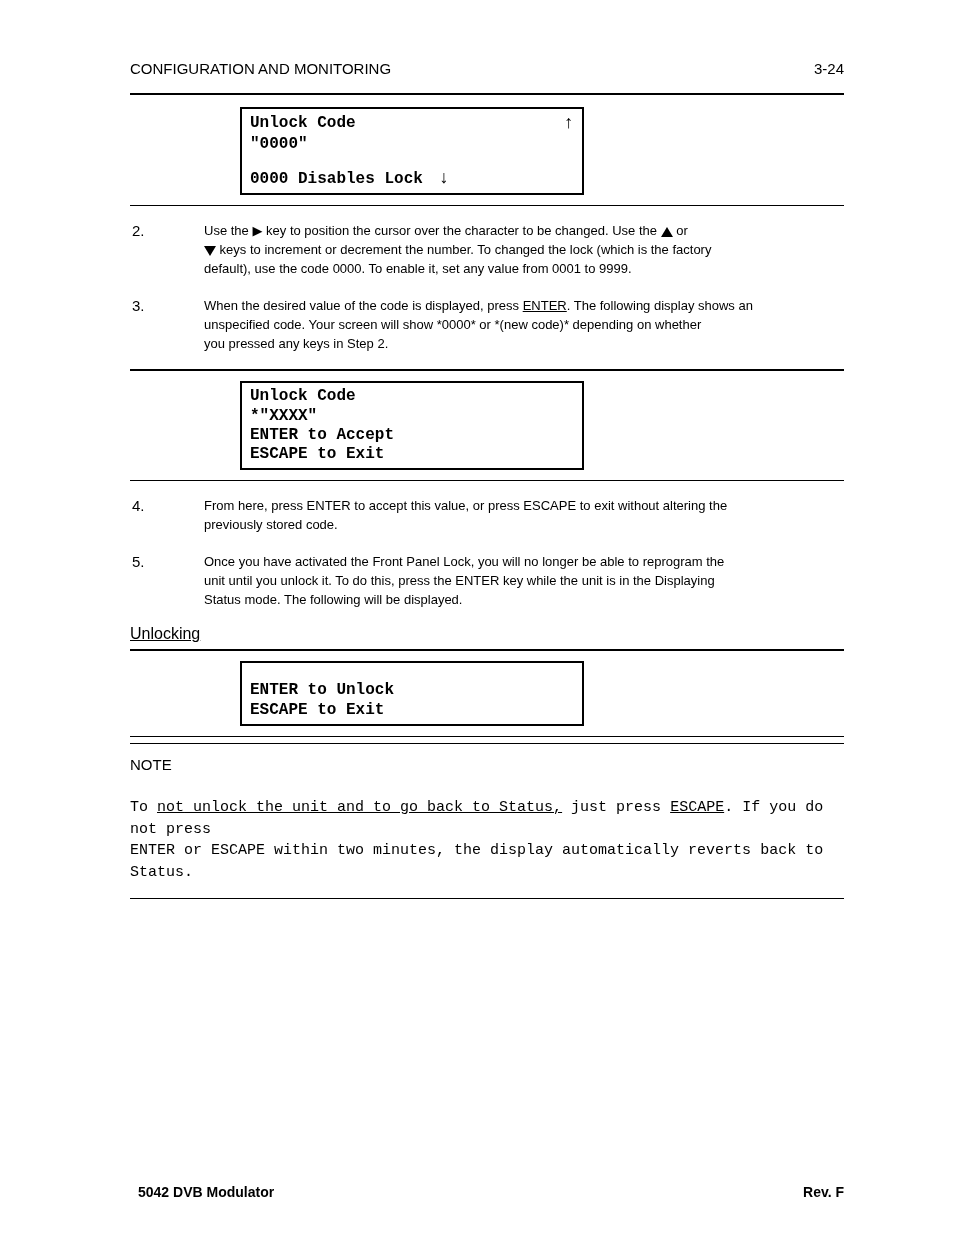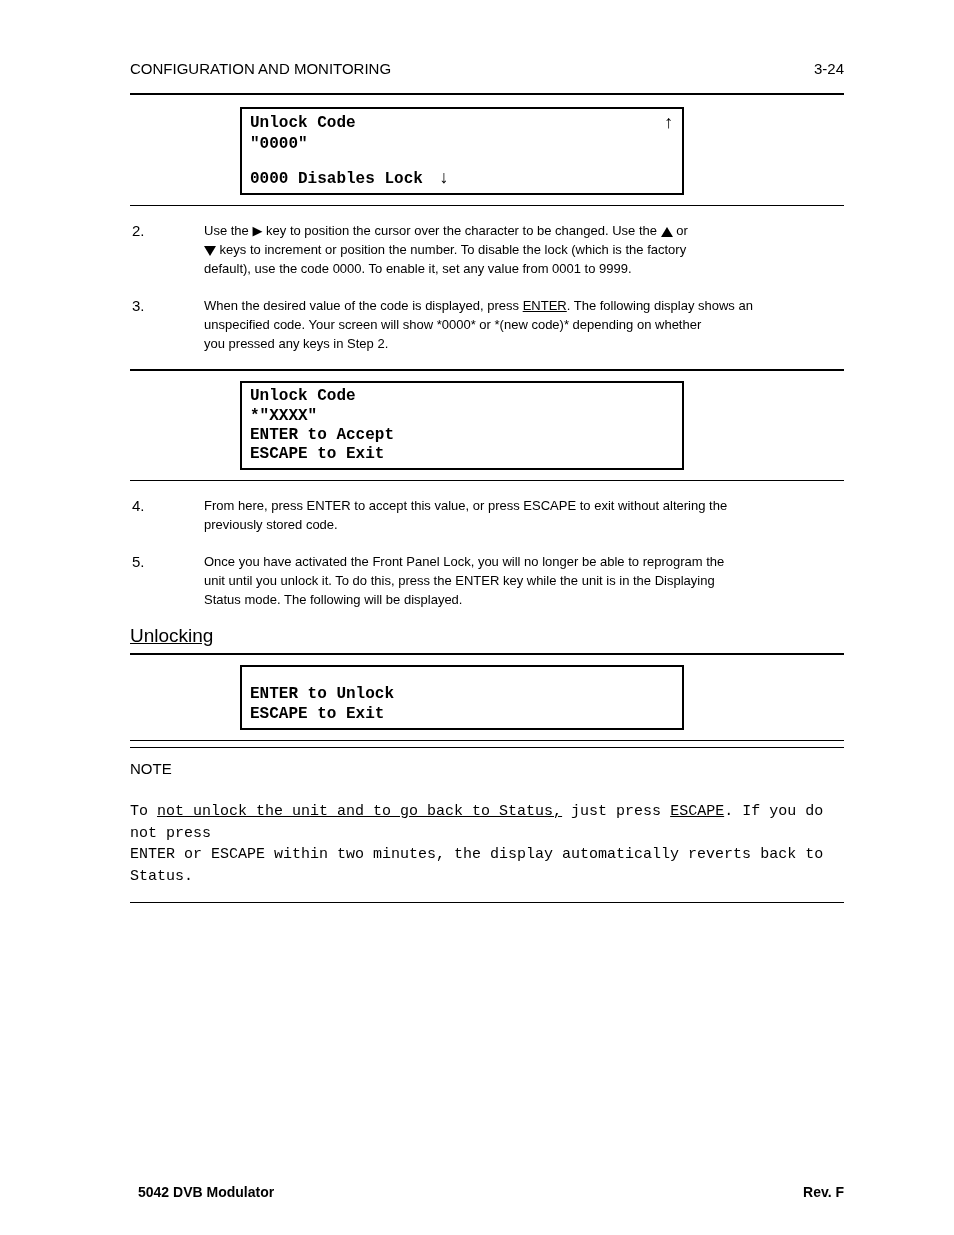--- a/index.html
+++ b/index.html
@@ -18,21 +18,21 @@
     justify-content: space-between;
     font-size: 15px;
     margin-bottom: 16px;
   }
   .thick-hr { border: none; border-top: 2px solid #000; margin: 2px 0 12px 0; }
   .thin-hr { border: none; border-top: 1px solid #000; }
   .hr2 { border: none; border-top: 2px solid #000; }
   .section { margin-bottom: 14px; }
   .indent-display { margin: 10px 0 10px 110px; }
   .lcd-box {
-    width: 444px;
+    width: 344px;
     border: 2px solid #000;
     padding: 4px 8px 4px 8px;
     font-family: "Courier New", monospace;
     font-weight: bold;
     font-size: 16px;
     line-height: 1.2;
   }
   .lcd-line { display: flex; justify-content: space-between; align-items: center; }
   .arrow-up::after { content: "↑"; font-size: 18px; }
   .arrow-down::after { content: "↓"; font-size: 18px; }
@@ -102,21 +102,21 @@
 <hr class="thin-hr">
 
 <div class="section" style="margin-top:14px;">
 <table class="step-table">
       <tbody>
         <tr>
   <td class="step-left">2.</td>
   <td class="step-right">
     <span>Use the </span><span>▶</span><span> key to position the cursor over the character to be changed. Use the </span><span class="triangle-up"></span><span> or</span>
     <br>
-    <span class="triangle-down"></span><span> keys to increment or position the number. To disable the lock (which is the factory</span>
+    <span class="triangle-down"></span><span> keys to increment or decrement the number. To changed the lock (which is the factory</span>
     <br>
     <span>default), use the code 0000. To enable it, set any value from 0001 to 9999.</span>
   </td>
 </tr>
       </tbody>
     </table>
 </div>
 
 <div class="section">
 <table class="step-table">
@@ -172,21 +172,21 @@
     <span>unit until you unlock it. To do this, press the </span><span>ENTER</span><span> key while the unit is in the Displaying</span>
     <br>
     <span>Status mode. The following will be displayed.</span>
   </td>
 </tr>
       </tbody>
     </table>
 </div>
 
 <div style="margin-top:8px; margin-bottom:6px;">
-  <span class="u" style="font-size:19px;">Unlocking</span>
+  <span class="u" style="font-size:16px;">Unlocking</span>
 </div>
 <hr class="hr2">
 
 <div class="indent-display">
   <div class="lcd-box">
     <div class="blank-line"></div>
     <div>ENTER to Unlock</div>
     <div>ESCAPE to Exit</div>
   </div>
 </div>

